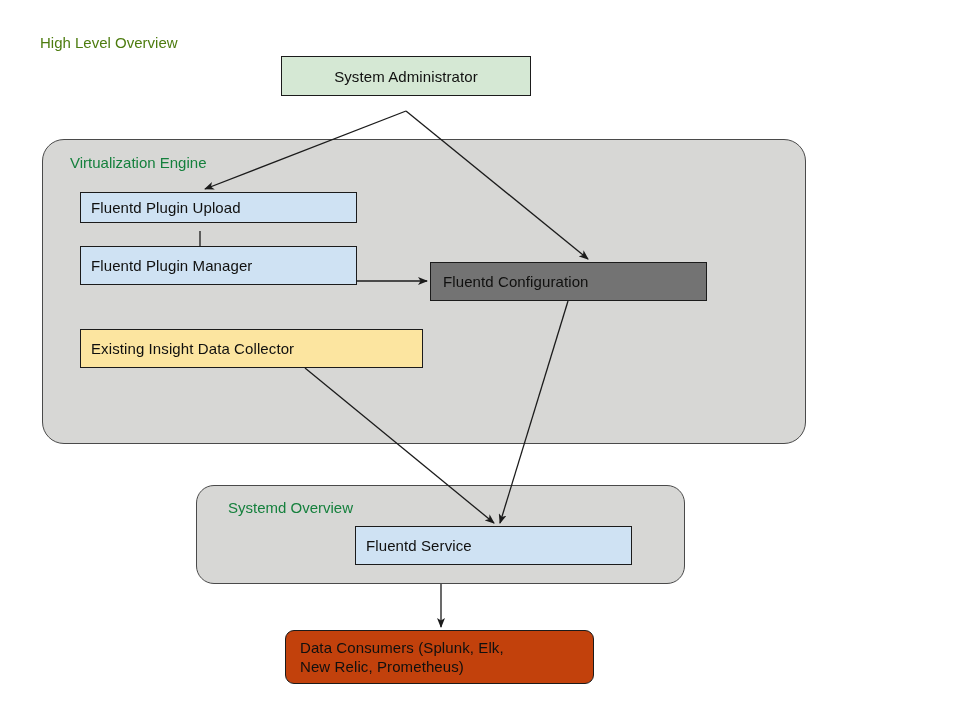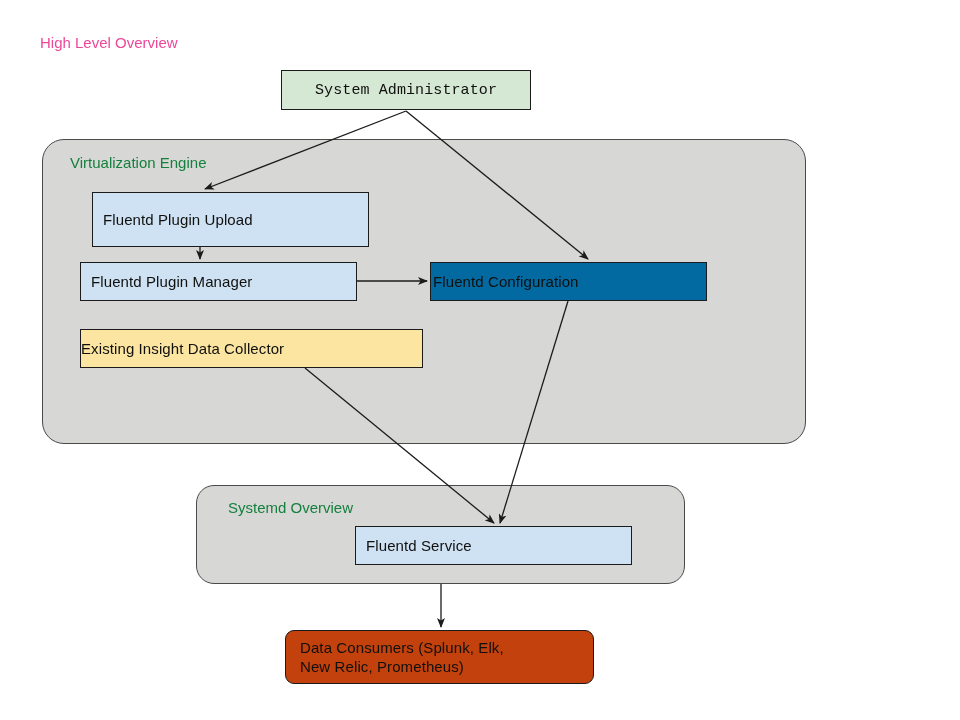--- a/index.html
+++ b/index.html
@@ -50,50 +50,50 @@
     position: absolute;
     font-size: 15px;
     line-height: 19px;
     color: #15803d;
     white-space: nowrap;
   }
   .page-title {
     position: absolute;
     font-size: 15px;
     line-height: 19px;
-    color: #ec4899;
+    color: #4d7c0f;
     white-space: nowrap;
   }
 
   
   #node-sysadmin {
-    left: 281px; top: 70px; width: 250px; height: 40px;
+    left: 281px; top: 56px; width: 250px; height: 40px;
     background: #d5e8d4;
     justify-content: center;
     text-align: center;
-    font-family: Liberation Mono, monospace;
   }
   #node-plugin-upload {
-    left: 92px; top: 192px; width: 277px; height: 55px;
+    left: 80px; top: 192px; width: 277px; height: 31px;
     background: #cfe2f3;
     padding-left: 10px;
   }
   #node-plugin-manager {
-    left: 80px; top: 262px; width: 277px; height: 39px;
+    left: 80px; top: 246px; width: 277px; height: 39px;
     background: #cfe2f3;
     padding-left: 10px;
   }
   #node-fluentd-config {
     left: 430px; top: 262px; width: 277px; height: 39px;
-    background: #0369a1;
-    padding-left: 2px;
+    background: #737373;
+    padding-left: 12px;
   }
   #node-insight-collector {
     left: 80px; top: 329px; width: 343px; height: 39px;
     background: #fce5a0;
+    padding-left: 10px;
     text-align: right;
   }
   #node-fluentd-service {
     left: 355px; top: 526px; width: 277px; height: 39px;
     background: #cfe2f3;
     padding-left: 10px;
   }
   #node-data-consumers {
     left: 285px; top: 630px; width: 309px; height: 54px;
     background: #c2410c;

